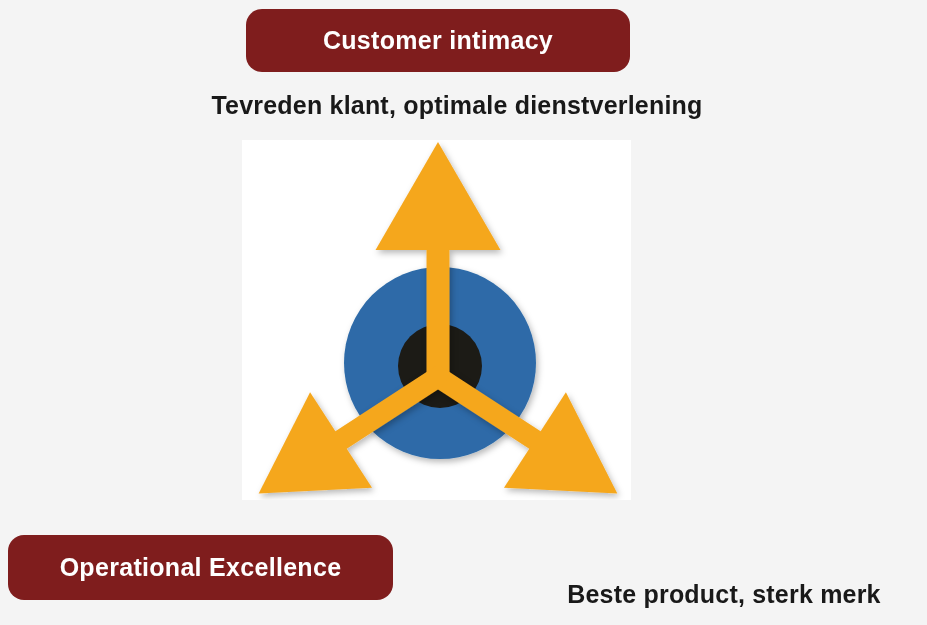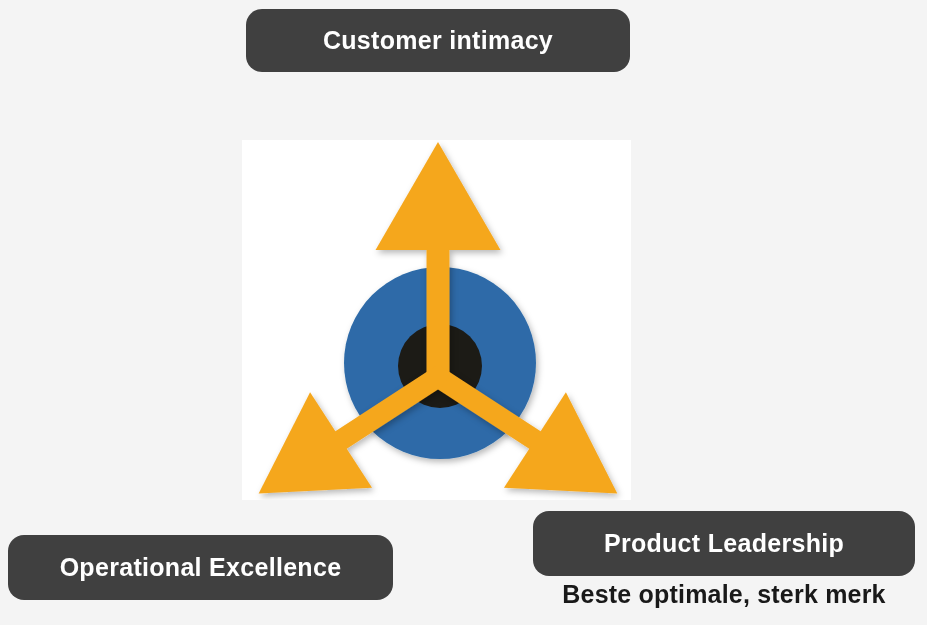--- a/index.html
+++ b/index.html
@@ -9,21 +9,21 @@
   }
   .stage {
     position: relative;
     width: 927px;
     height: 625px;
     background: #f4f4f4;
     overflow: hidden;
   }
   .pill {
     position: absolute;
-    background: #404040;
+    background: #7f1d1d;
     border-radius: 16px;
     color: #ffffff;
     font-weight: 700;
     font-size: 25px;
     letter-spacing: 0.3px;
     display: flex;
     align-items: center;
     justify-content: center;
     text-align: center;
     cursor: default;
@@ -58,20 +58,21 @@
     width: 100%;
     height: 100%;
   }
 </style>
 </head>
 <body>
 
 <div class="stage">
 
   <div class="pill pill-top">Customer intimacy</div>
+  <div class="caption caption-top">Tevreden klant, optimale dienstverlening</div>
 
   <div class="center-image">
     <svg viewBox="0 0 389 360" xmlns="http://www.w3.org/2000/svg">
       <defs>
         <filter id="soft-shadow" x="-30%" y="-30%" width="160%" height="160%">
           <feDropShadow dx="2" dy="3" stdDeviation="3" flood-color="#000000" flood-opacity="0.28"></feDropShadow>
         </filter>
       </defs>
 
       <circle cx="198" cy="223" r="96" fill="#2d6ba8" filter="url(#soft-shadow)"></circle>
@@ -93,16 +94,15 @@
         <g transform="rotate(-123 196 237) translate(196 237) scale(0.91) translate(-196 -237)">
           <rect x="184.5" y="103" width="23" height="140" rx="3"></rect>
           <polygon points="196,2 258.5,110 133.5,110"></polygon>
         </g>
       </g>
     </svg>
   </div>
 
   <div class="pill pill-bl">Operational Excellence</div>
 
-  <div class="pill pill-br">Product Leadership</div>
-  <div class="caption caption-br">Beste optimale, sterk merk</div>
+  <div class="caption caption-br">Beste product, sterk merk</div>
 
 </div>
 
 </body></html>

